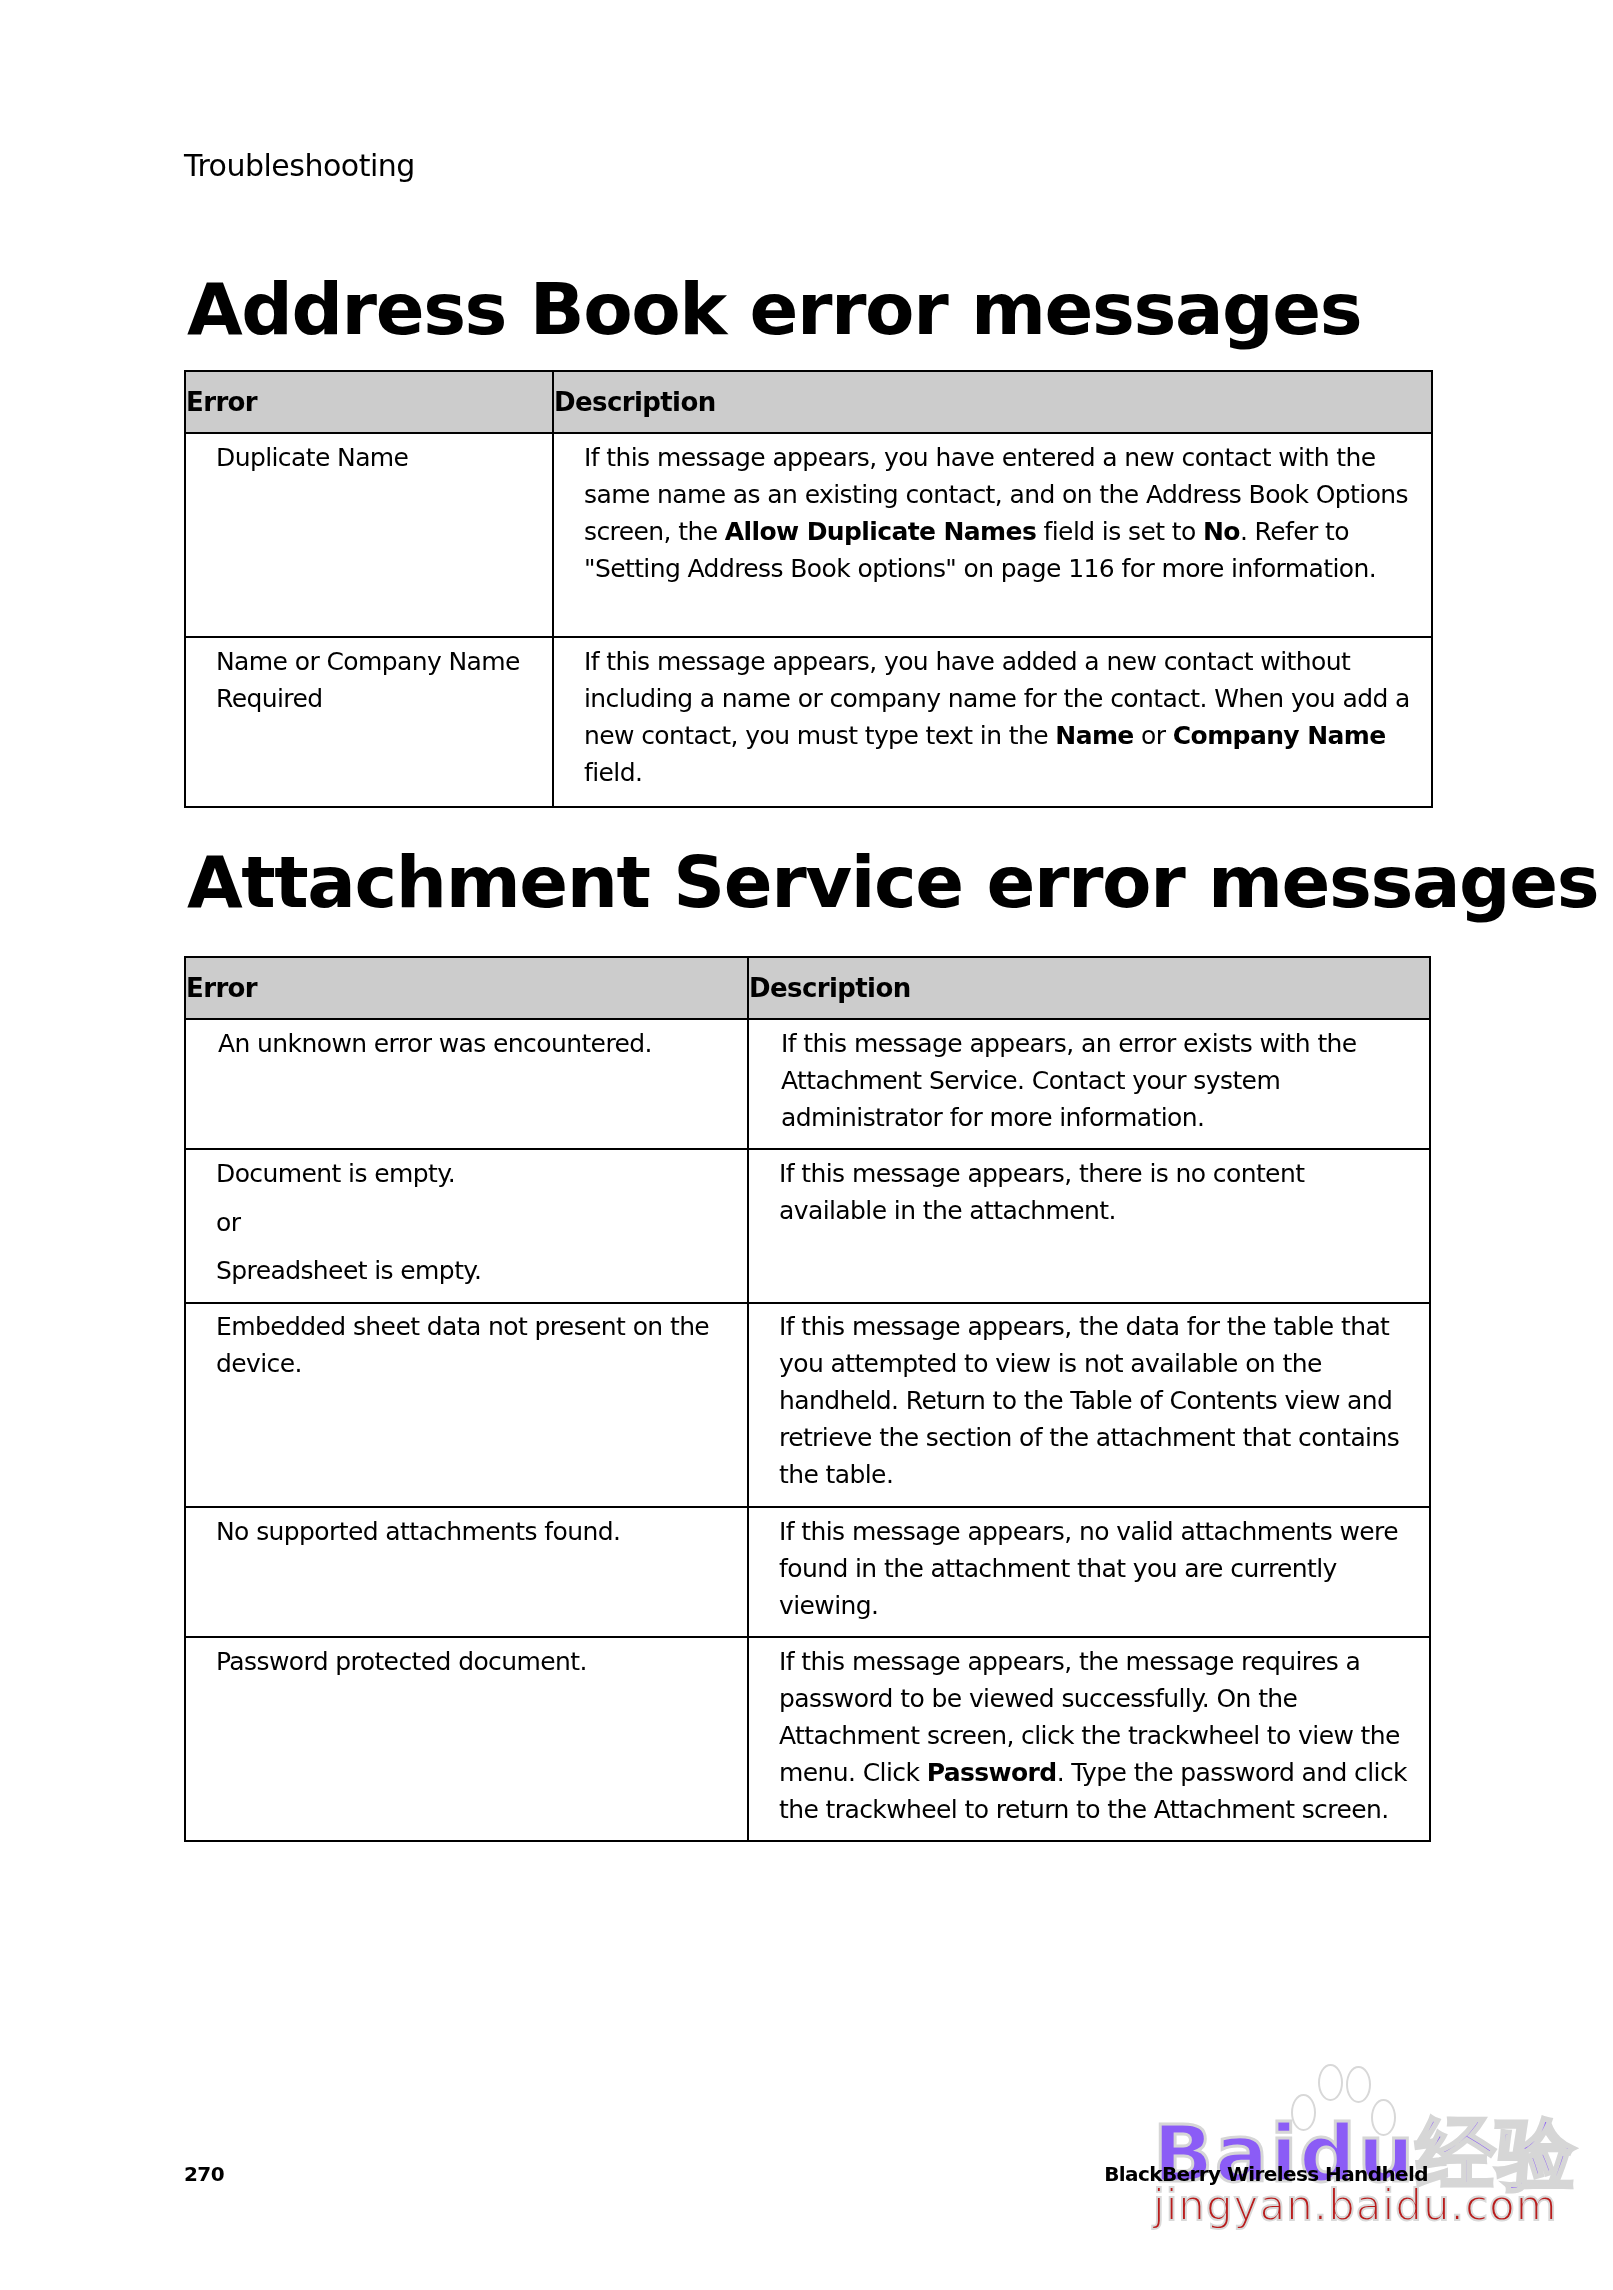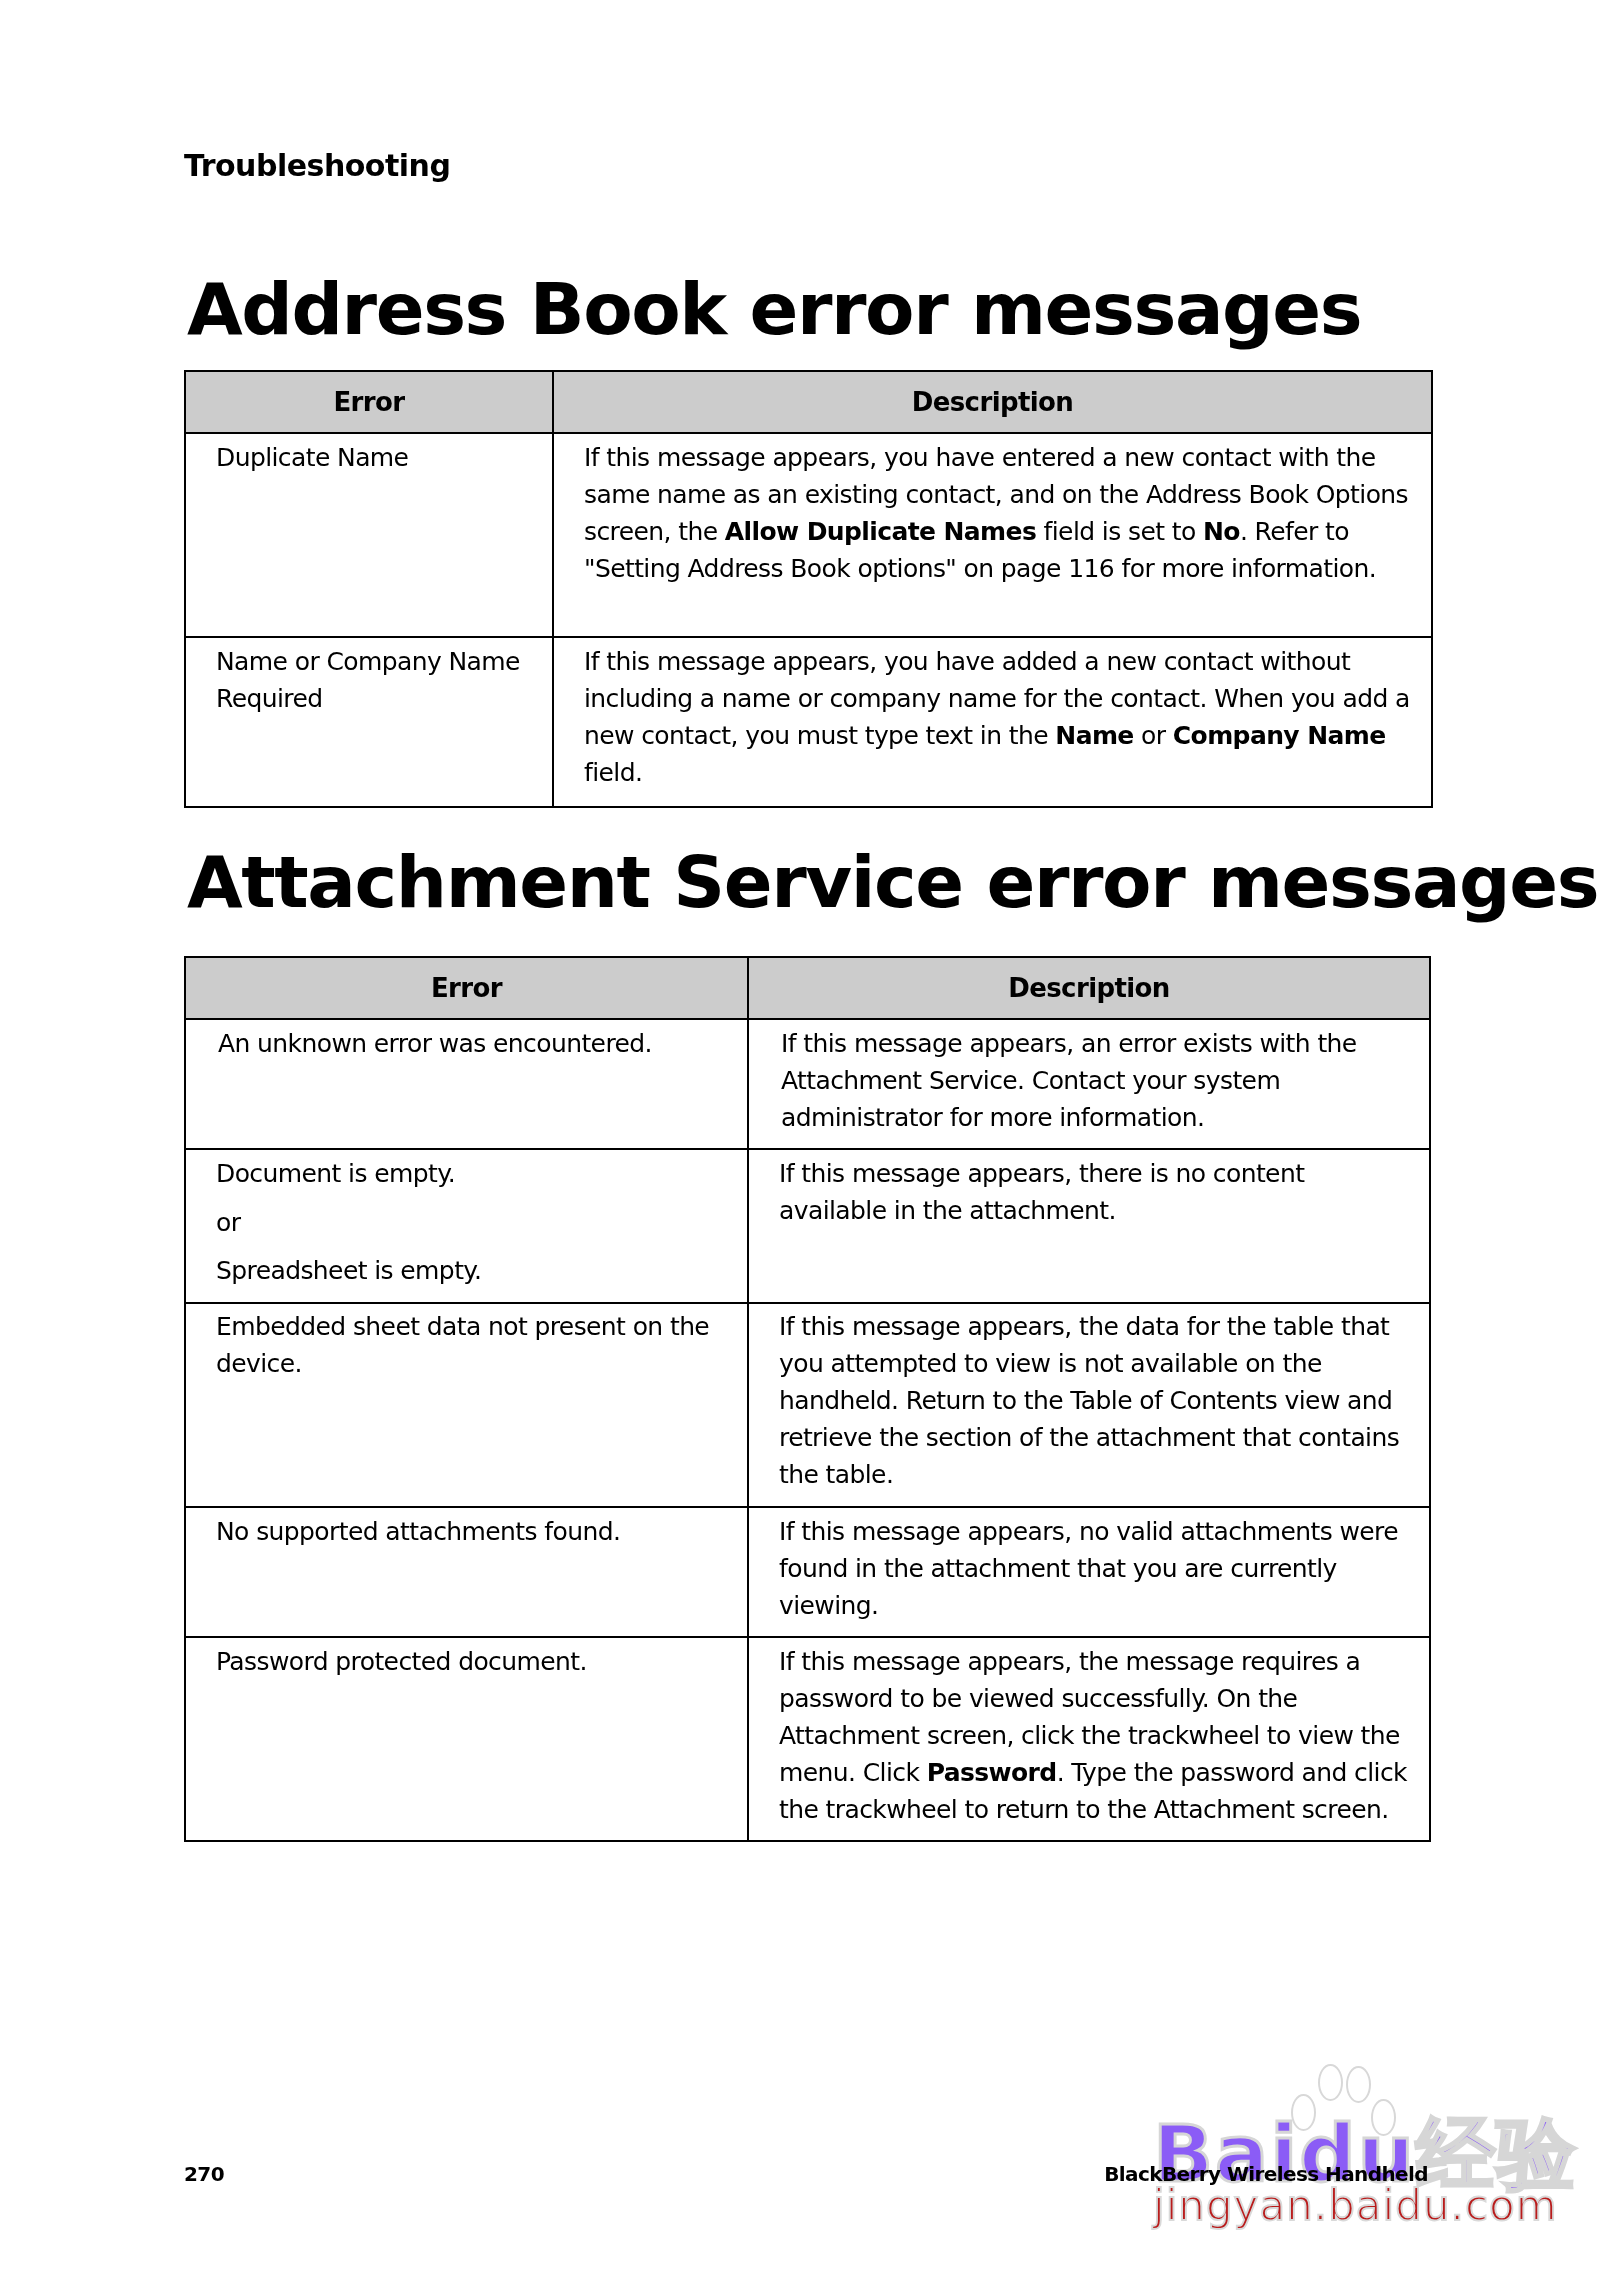--- a/index.html
+++ b/index.html
@@ -2,21 +2,21 @@
 <html><head>
   <meta charset="utf-8">
   <style>
     html, body { margin: 0; padding: 0; background: #ffffff; }
     body {
       width: 1614px; height: 2290px; position: relative; overflow: hidden;
       font-family: "DejaVu Sans", sans-serif; color: #000;
     }
     .running-head {
       position: absolute; left: 184px; top: 148px;
-      font-family: "DejaVu Sans", sans-serif; font-weight: bold;
+      font-family: "DejaVu Sans", sans-serif; font-weight: normal;
       font-size: 30px; letter-spacing: -0.5px;
     }
     .h1 {
       position: absolute; left: 183px;
       font-family: "DejaVu Sans", sans-serif; font-weight: bold;
       font-size: 72px; letter-spacing: -1.4px; margin: 4px; line-height: 1;
     }
     #h-address { top: 269px; }
     #h-attach { top: 842px; }
 
@@ -25,21 +25,21 @@
       border-collapse: collapse;
       font-family: "DejaVu Sans", sans-serif;
       font-size: 25px; letter-spacing: -0.6px; line-height: 37px;
       table-layout: fixed;
     }
     table.err th, table.err td {
       border: 2.4px solid #000;
       vertical-align: top;
     }
     table.err th {
-      background: #cccccc; font-weight: bold; text-align: center;
+      background: #cccccc; font-weight: bold; text-align: left;
       height: 60px; padding: 0; vertical-align: middle; font-size: 26px;
     }
     table.err td { padding: 4.8px 13.4px 12.5px 30px; text-align: left; }
     table.err td p { margin: 0; }
     table.err td p + p { margin-top: 11.5px; }
     table.err b { font-weight: bold; }
 
     #table-address { top: 370px; width: 1247px; }
     #table-address col.c1 { width: 368px; }
     #table-address col.c2 { width: 879px; }

